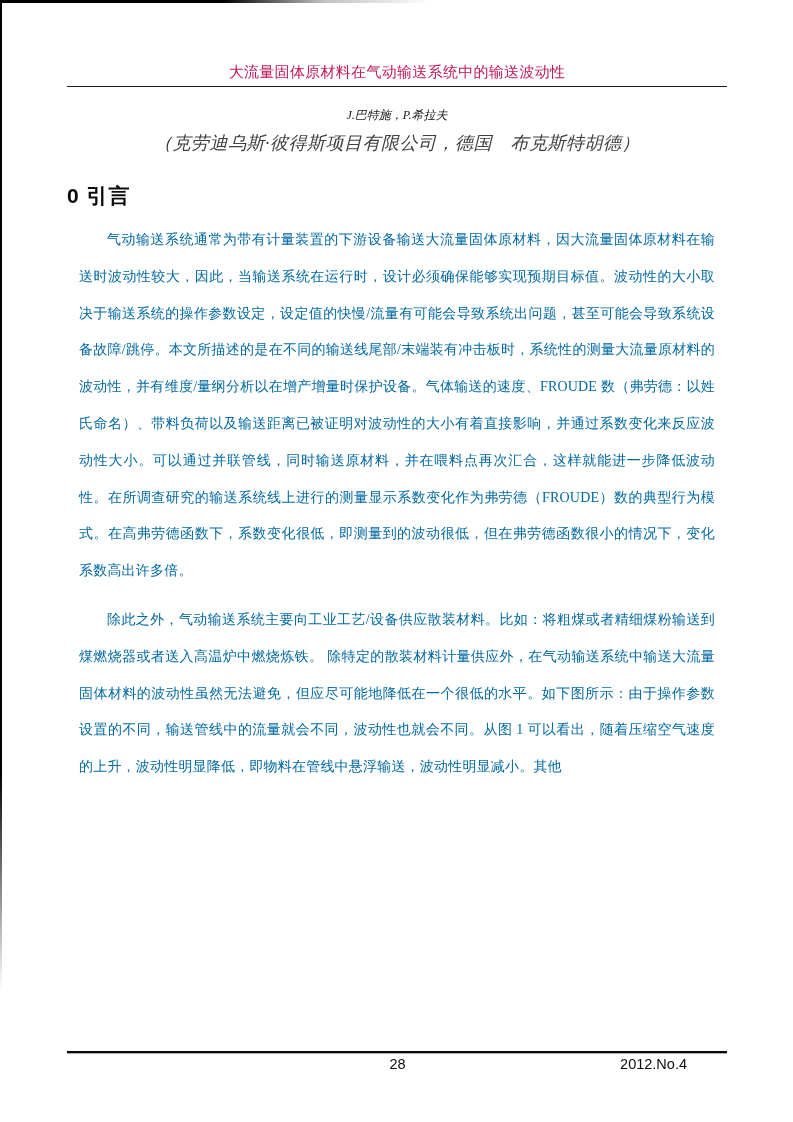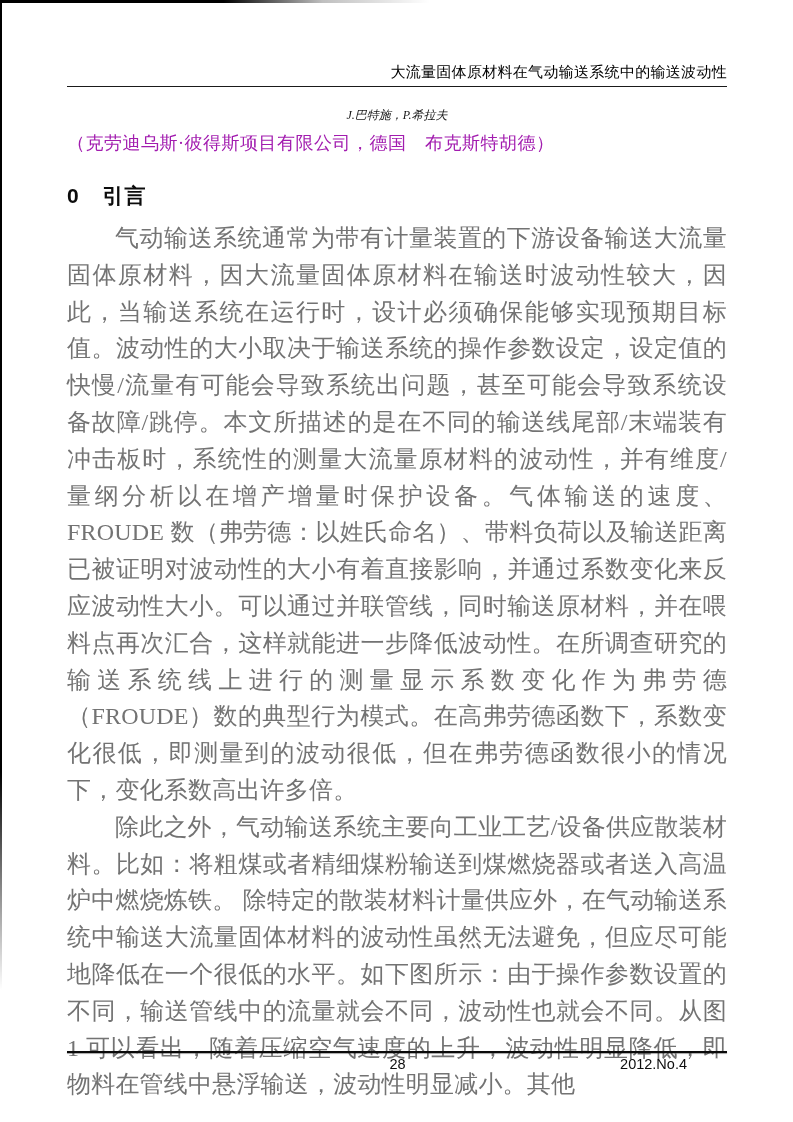--- a/index.html
+++ b/index.html
@@ -38,22 +38,21 @@
   .running-header {
     position: absolute;
     top: 63px;
     left: 67px;
     width: 660px;
     text-align: center;
   }
   .running-title {
     font-size: 15px;
     letter-spacing: 0.3px;
-    color: #000000;
-    text-align: right;
+    color: #be185d;
   }
   .header-rule {
     margin-top: 4px;
     height: 0;
     border-bottom: 1.6px solid #1a1a1a;
   }
   
   .content {
     position: absolute;
     top: 86px;
@@ -72,42 +71,44 @@
   }
   .authors {
     margin-top: 21px;
     text-align: center;
     font-style: italic;
     font-size: 12px;
     color: #161616;
   }
   .affiliation {
     margin-top: 7px;
+    text-align: center;
+    font-style: italic;
     font-size: 18px;
     letter-spacing: 0.5px;
-    color: #a21caf;
+    color: #404040;
   }
   .section-heading {
     margin: 27px 0 10px 0;
     font-family: "Liberation Sans", "DejaVu Sans", sans-serif;
     font-weight: bold;
     font-size: 21px;
     color: #0b0b0b;
   }
   .section-heading .sec-num { display: inline-block; }
-  .section-heading .sec-title { display: inline-block; margin-left: 18px; letter-spacing: 1px; text-align: center; }
+  .section-heading .sec-title { display: inline-block; margin-left: 2px; letter-spacing: 1px; text-align: center; }
   .body-para {
-    margin: 0;
-    font-size: 24px;
+    margin: 12px;
+    font-size: 14px;
     line-height: 36.8px;
     text-align: justify;
     text-align-last: left;
     text-indent: 2em;
     letter-spacing: 0.2px;
-    color: #737373;
+    color: #0369a1;
   }
   
   .footer {
     position: absolute;
     top: 1051px;
     left: 67px;
     width: 660px;
   }
   .footer-rule {
     height: 2.4px;

